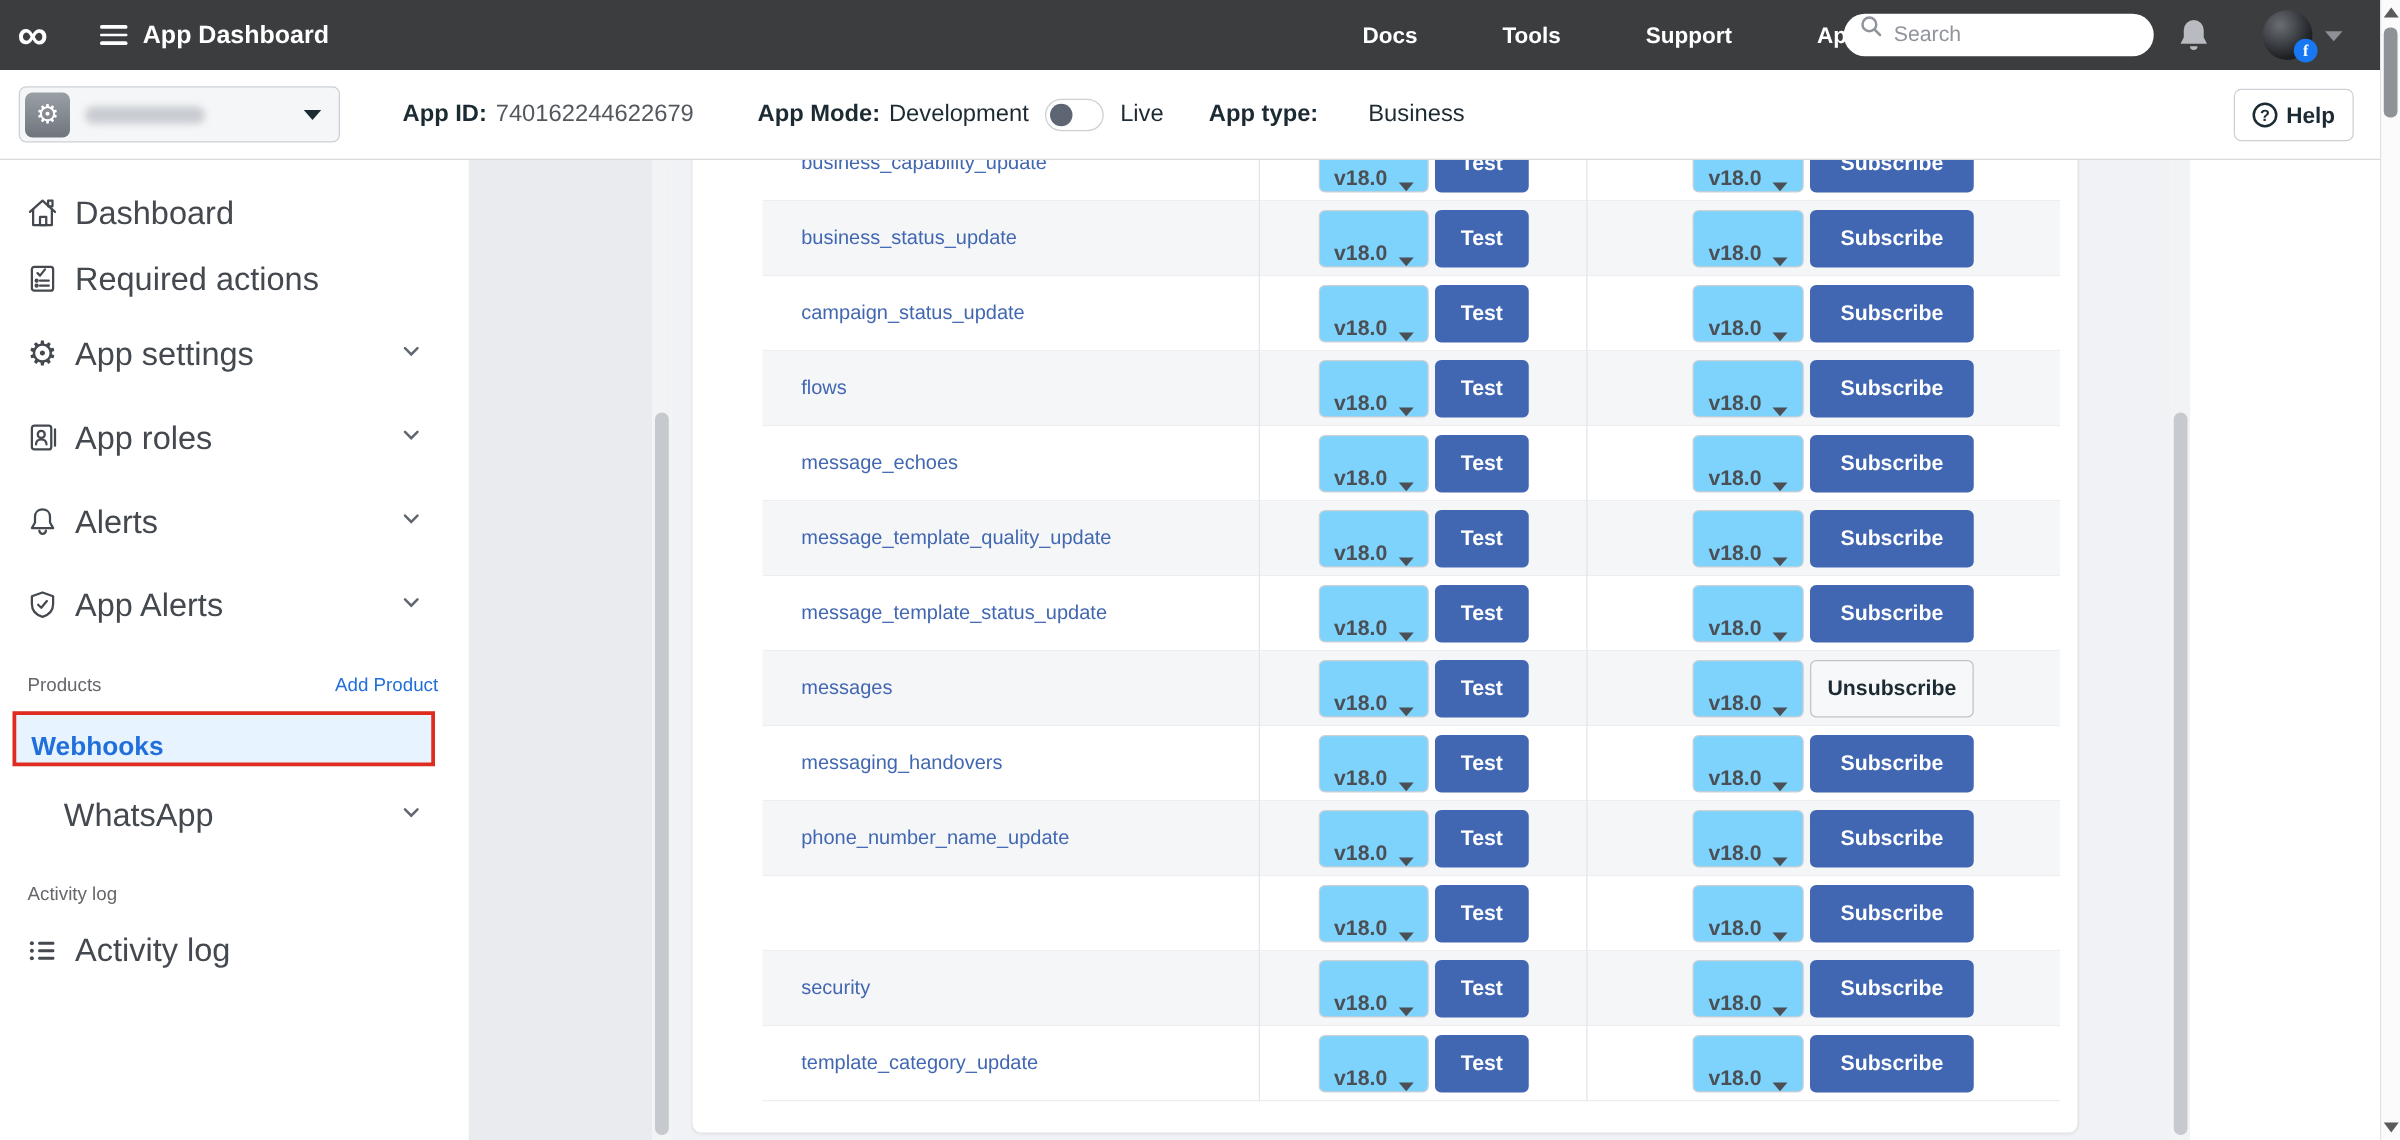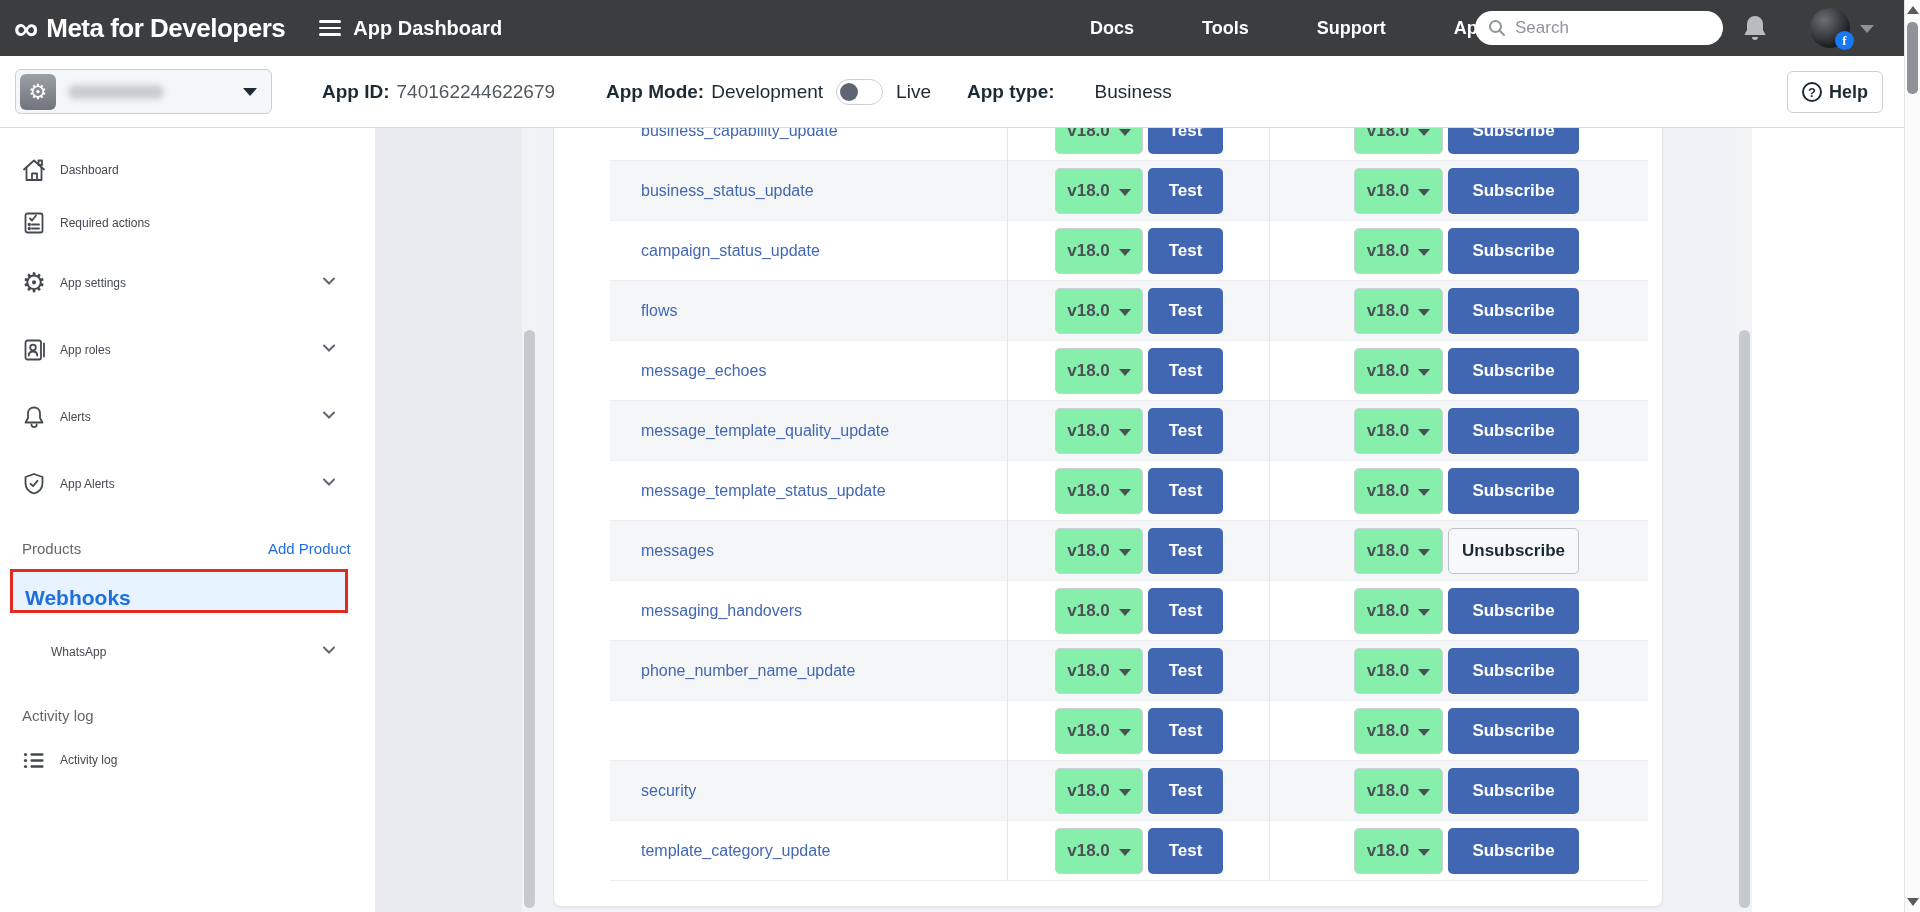--- a/index.html
+++ b/index.html
@@ -18,21 +18,21 @@
     display:flex;align-items:center;color:#fff;}
   .brand{display:flex;align-items:center;margin-left:14px;cursor:pointer;}
   .meta-logo{font-size:34px;font-weight:bold;line-height:1;margin-right:8px;}
   .brand-text{font-size:26px;font-weight:bold;letter-spacing:-0.5px;white-space:nowrap;}
   .hamburger{margin-left:34px;width:22px;display:flex;flex-direction:column;gap:4px;cursor:pointer;}
   .hamburger span{display:block;height:2.5px;background:#fff;border-radius:2px;}
   .nav-title{margin-left:12px;font-size:20px;font-weight:600;}
   .nav-links{position:absolute;left:1090px;top:0;height:56px;display:flex;align-items:center;gap:68px;}
   .nav-link{font-size:18px;font-weight:600;color:#fff;cursor:pointer;white-space:nowrap;}
   .search-wrap{position:absolute;left:1475px;top:11px;width:248px;height:34px;background:#fff;border-radius:17px;
-    display:flex;align-items:center;padding:0 12px;}
+    display:flex;padding:0 12px;}
   .search-wrap input{border:none;outline:none;font-size:17px;color:#333;width:180px;background:transparent;
     font-family:"Liberation Sans","DejaVu Sans",sans-serif;}
   .search-wrap input::placeholder{color:#90949c;}
   .bell{position:absolute;left:1742px;top:14px;cursor:pointer;}
   .avatar{position:absolute;left:1810px;top:8px;width:40px;height:40px;border-radius:50%;cursor:pointer;
     background:radial-gradient(circle at 35% 30%,#6b6f74,#1d1f23 70%);}
   .fb-badge{position:absolute;right:-4px;bottom:-2px;width:19px;height:19px;border-radius:50%;background:#1877f2;
     color:#fff;font-size:13px;font-weight:bold;display:flex;align-items:center;justify-content:center;
     font-family:"Liberation Serif","DejaVu Serif",serif;}
   .nav-caret{position:absolute;left:1860px;top:25px;width:0;height:0;cursor:pointer;
@@ -58,21 +58,21 @@
     border-radius:6px;display:flex;align-items:center;justify-content:center;gap:7px;font-size:18px;font-weight:600;
     color:#1c2b33;cursor:pointer;}
   .q-circle{width:20px;height:20px;border:2px solid #1c2b33;border-radius:50%;font-size:13px;font-weight:bold;
     display:flex;align-items:center;justify-content:center;}
 
   
   .sidebar{position:absolute;left:0;top:128px;width:375px;height:784px;background:#fff;}
   .side-item{position:absolute;left:0;width:375px;height:44px;display:flex;align-items:center;cursor:pointer;}
   .side-icon{position:absolute;left:20px;width:28px;height:28px;display:flex;align-items:center;justify-content:center;
     color:#444950;font-size:27px;line-height:1;}
-  .side-label{position:absolute;left:60px;font-size:12px;color:#444950;white-space:nowrap;}
+  .side-label{position:absolute;left:60px;font-size:26px;color:#444950;white-space:nowrap;}
   .chev{position:absolute;left:322px;top:50%;margin-top:-9px;width:14px;height:14px;}
   .chev svg{display:block;}
   .section-label{position:absolute;left:22px;font-size:15px;color:#65676b;}
   .add-product{position:absolute;left:268px;font-size:15px;color:var(--selected-blue,#216fdb);cursor:pointer;}
   .webhooks-box{position:absolute;left:10px;top:441px;width:338px;height:44px;background:var(--selected-bg,#e7f3ff);
     border:3px solid var(--annotation-red,#e02b20);display:flex;align-items:flex-end;cursor:pointer;}
   .webhooks-box .lbl{margin-left:12px;font-size:21px;font-weight:bold;color:var(--selected-blue,#216fdb);}
   .whatsapp-item{position:absolute;left:0;top:502px;width:375px;height:44px;display:flex;align-items:center;cursor:pointer;}
   .whatsapp-item .side-label{left:22px;margin-left:29px;}
   .activity-item{position:absolute;left:0;top:610px;width:375px;height:44px;display:flex;align-items:center;cursor:pointer;}
@@ -92,41 +92,40 @@
   
   .content{position:absolute;left:553px;top:128px;width:1184px;height:784px;overflow:hidden;}
   .card{position:absolute;left:0;top:-28px;width:1110px;background:#fff;border:1px solid #e2e4e8;border-radius:8px;
     box-shadow:0 1px 2px rgba(0,0,0,.05);padding:0 16px 25px 56px;}
   .trow{position:relative;width:1038px;height:60px;border-bottom:1px solid #eceef1;background:#fff;}
   .trow.alt{background:#f5f6f7;}
   .cell-name{position:absolute;left:31px;top:0;height:60px;display:flex;align-items:center;}
   .field-link{font-size:16px;color:var(--accent-blue,#4267b2);text-decoration:none;cursor:pointer;}
   .vline{position:absolute;top:0;width:1px;height:60px;background:#e2e5e9;}
   .v1{left:397px;} .v2{left:659px;}
-  .dropdown{position:absolute;top:7px;height:46px;background:#86efac;border:1px solid #ccd0d5;border-radius:5px;
-    display:flex;align-items:center;justify-content:center;gap:9px;cursor:pointer;}
+  .dropdown{position:absolute;top:7px;height:46px;background:#7dd3fc;border:1px solid #ccd0d5;border-radius:5px;
+    display:flex;align-items:flex-end;justify-content:center;gap:9px;cursor:pointer;}
   .dd1{left:445px;width:88px;} .dd2{left:744px;width:89px;}
   .dd-label{font-size:17px;font-weight:600;color:#4b4f56;}
   .dd-caret{width:0;height:0;border-left:6px solid transparent;border-right:6px solid transparent;
     border-top:7px solid #4b4f56;margin-top:2px;}
   .btn{position:absolute;top:7px;height:46px;border:none;border-radius:5px;font-size:17px;font-weight:bold;
     cursor:pointer;font-family:"Liberation Sans","DejaVu Sans",sans-serif;}
   .test-btn{left:538px;width:75px;background:var(--accent-blue,#4267b2);color:#fff;}
   .sub-btn{left:838px;width:131px;background:var(--accent-blue,#4267b2);color:#fff;}
   .sub-btn.light{background:#f7f8fa;color:#1c2b33;border:1px solid #bec3c9;font-weight:600;}
 
   svg.icon{stroke:#444950;stroke-width:1.8;fill:none;stroke-linecap:round;stroke-linejoin:round;display:block;}
 </style>
 </head>
 <body>
 
 <div class="navbar">
   <div class="brand">
     <span class="meta-logo">∞</span>
-    <span class="brand-text">Meta for Developers</span>
   </div>
   <div class="hamburger">
       <span></span>
       <span></span>
       <span></span>
     </div>
   <div class="nav-title">App Dashboard</div>
   <div class="nav-links">
     <span class="nav-link">Docs</span>
     <span class="nav-link">Tools</span>

